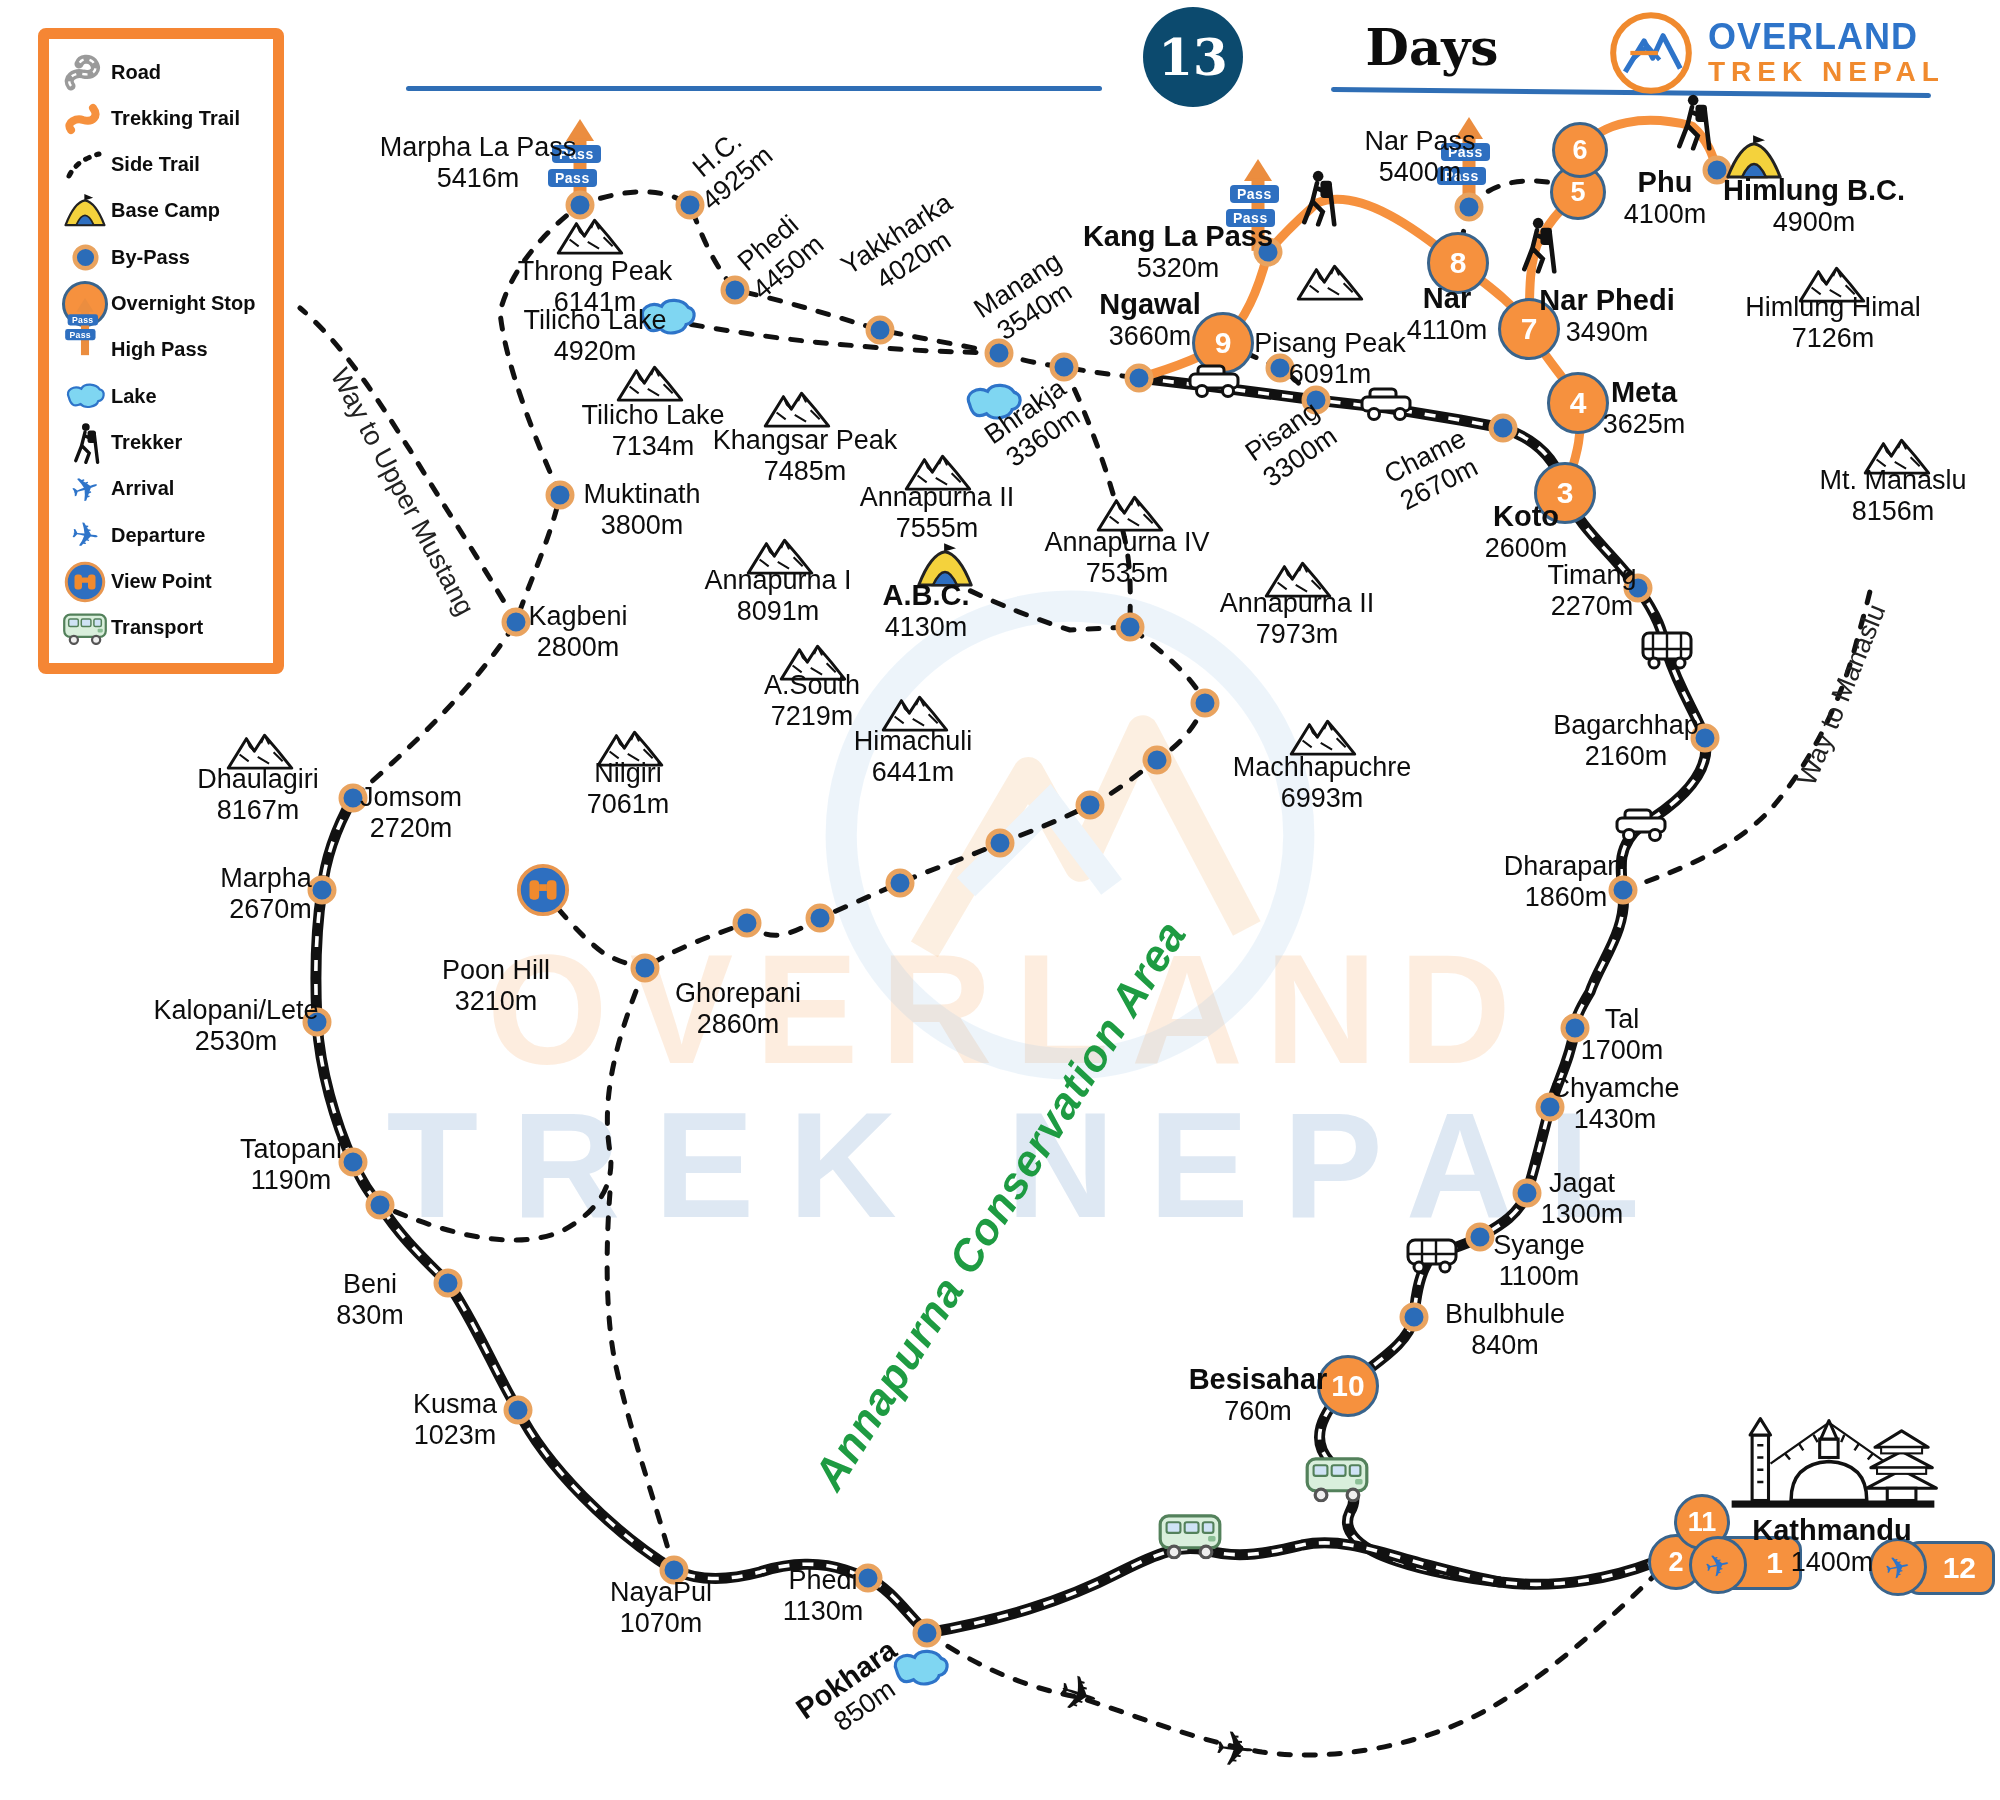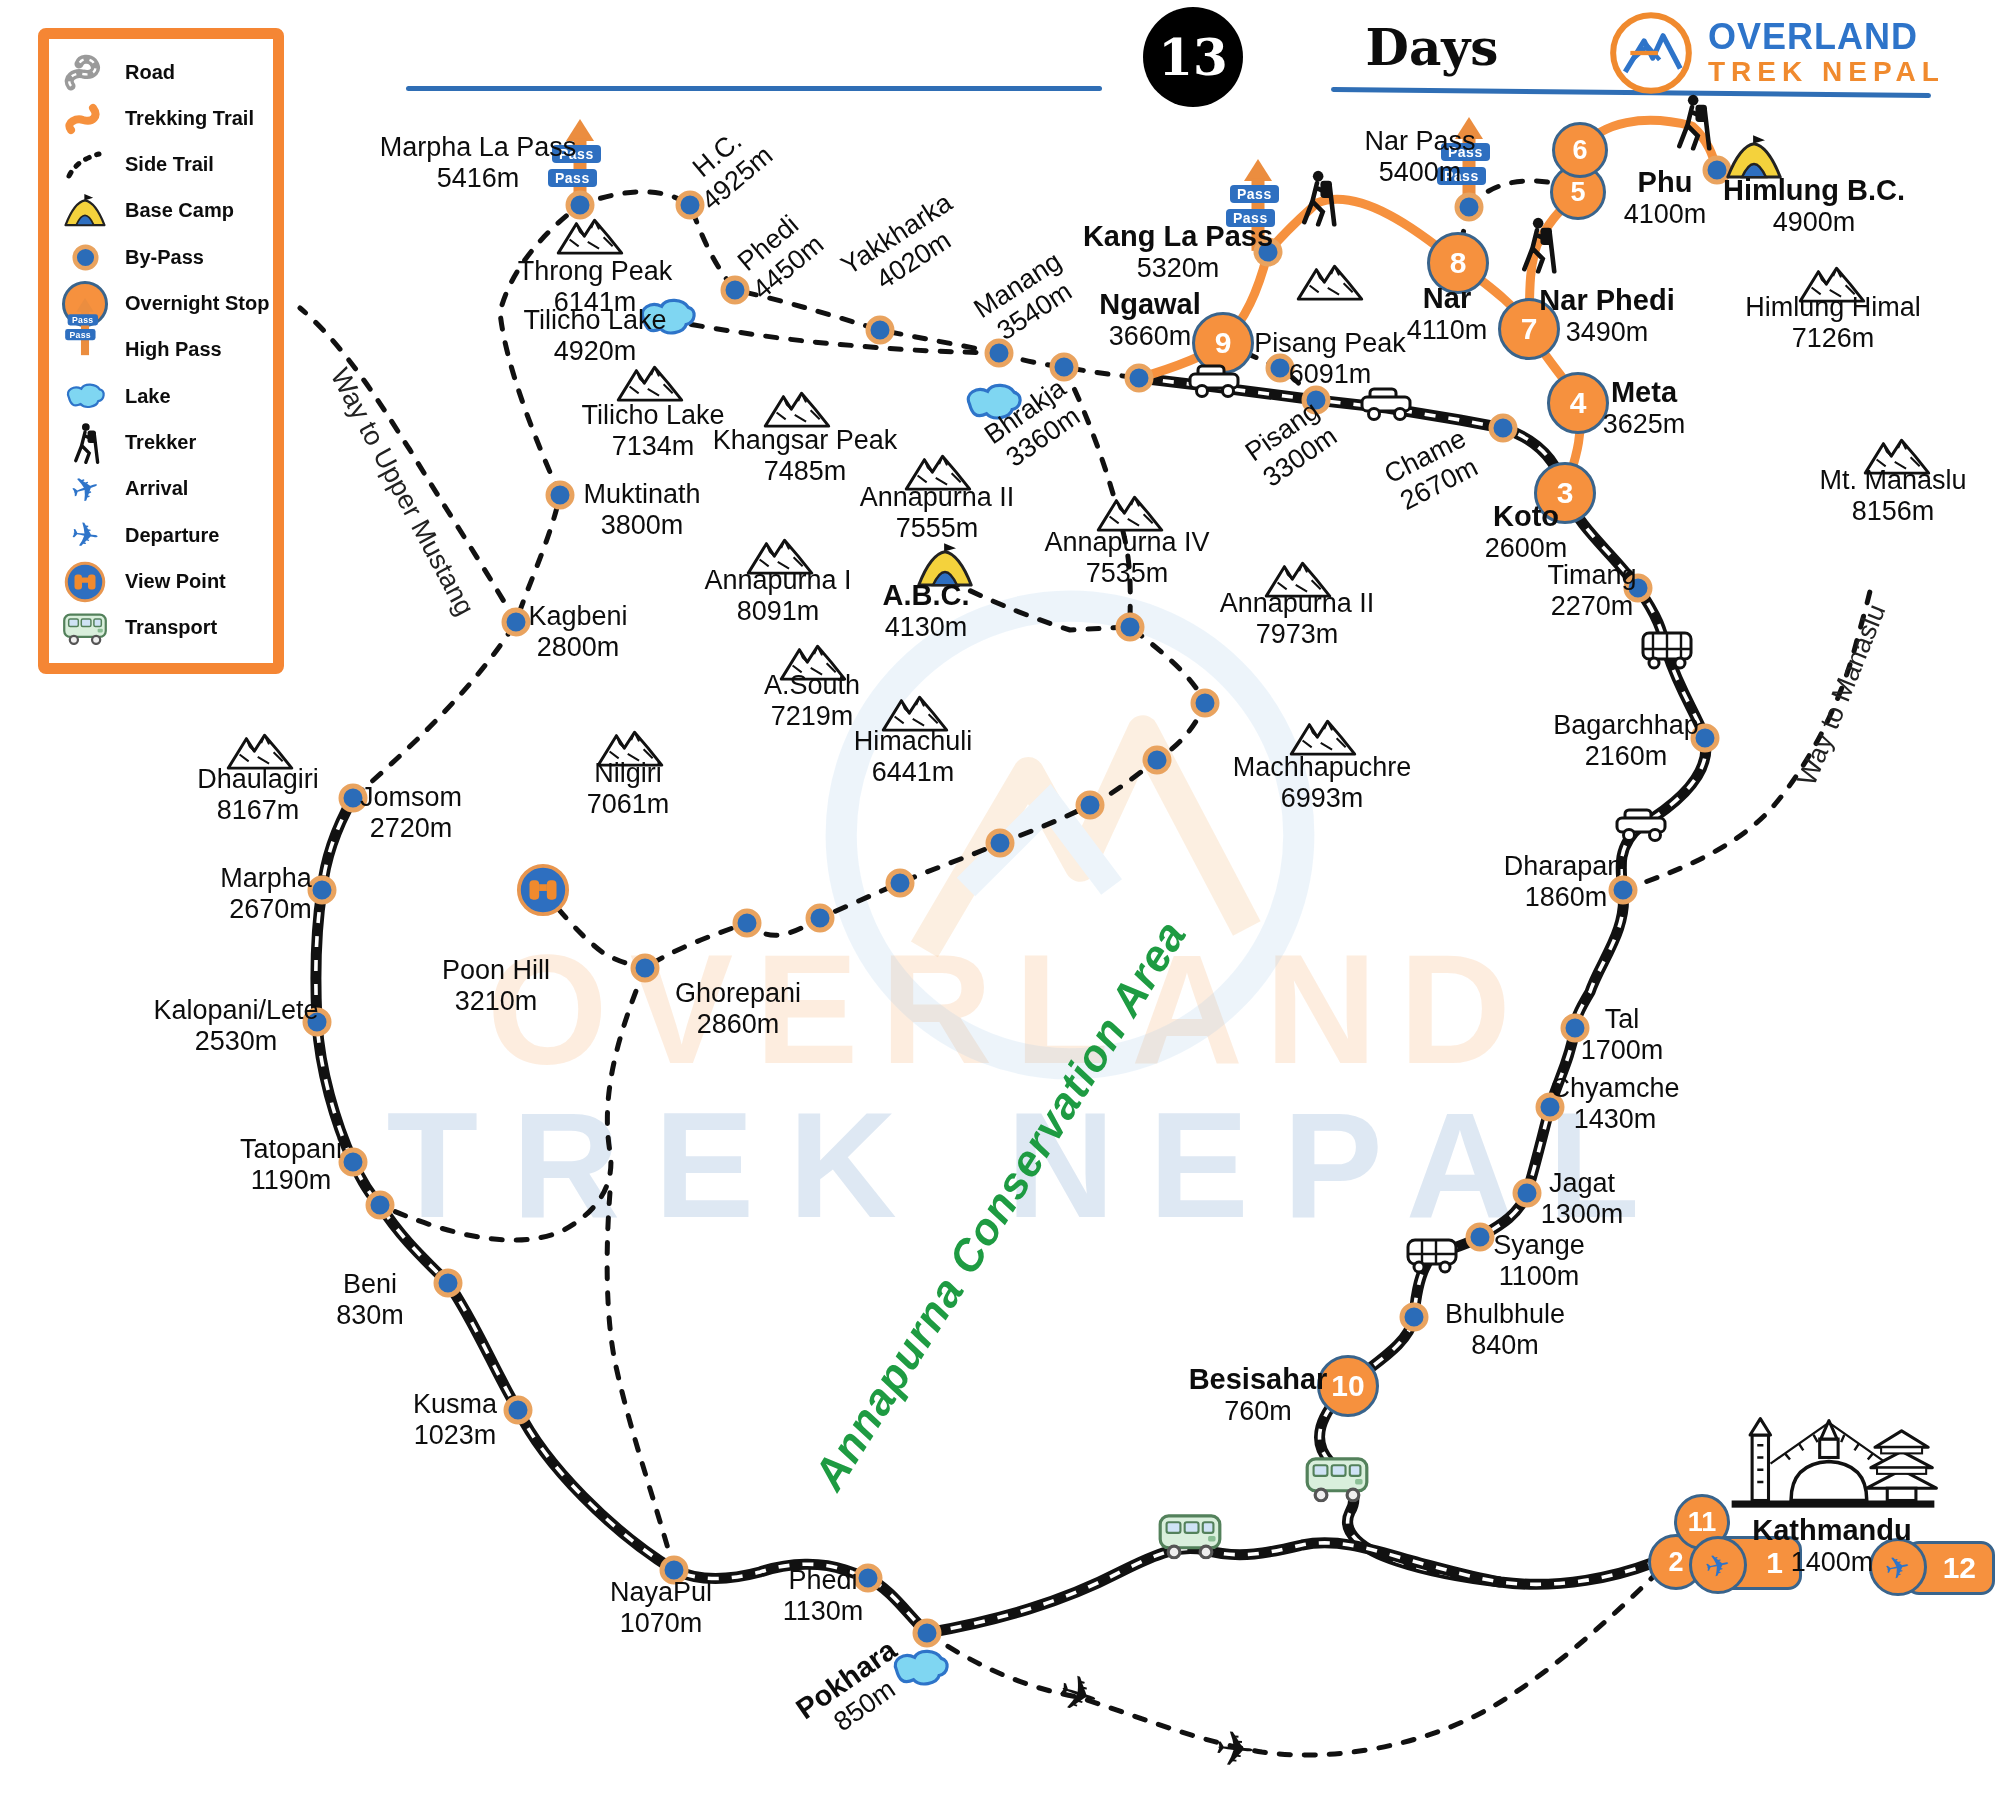--- a/index.html
+++ b/index.html
@@ -5,33 +5,33 @@
   html,body{margin:0;padding:0;background:#fff}
   #app{position:relative;width:2000px;height:1800px;background:#fff;overflow:hidden;
        font-family:"Liberation Sans",sans-serif;color:#0d0d0d}
   
   .page-title{position:absolute;left:760px;top:52px;transform:translate(-50%,-50%);
       font-family:"DejaVu Serif",serif;font-weight:700;font-size:54px;letter-spacing:1px;white-space:nowrap}
   .rule{position:absolute;height:5px;background:#2F6EB5;border-radius:3px}
   #rule-left{left:406px;top:86px;width:696px}
   #rule-right{left:1331px;top:90px;width:600px;transform:rotate(.6deg)}
   #days-circle{position:absolute;left:1193px;top:57px;width:100px;height:100px;border-radius:50%;
-      background:#000000;color:#fff;display:flex;align-items:center;justify-content:center;
+      background:#0c4a6e;color:#fff;display:flex;align-items:center;justify-content:center;
       transform:translate(-50%,-50%);font-family:"DejaVu Serif",serif;font-weight:700;font-size:50px}
   #days-word{position:absolute;left:1432px;top:47px;transform:translate(-50%,-50%);
       font-family:"DejaVu Serif",serif;font-weight:700;font-size:50px}
   #logo{position:absolute;left:1608px;top:10px;display:flex;align-items:center;gap:14px}
   #logo .lg-ic{width:86px;height:86px}
   #logo .l1{font-size:36px;font-weight:700;color:#2E74C9;letter-spacing:1px;line-height:1.05}
   #logo .l2{font-size:28px;font-weight:700;color:#F08A2E;letter-spacing:6px;line-height:1.15}
   
   #legend{position:absolute;left:38px;top:28px;width:246px;height:646px;background:#fff;
       border:11px solid #F58634;border-radius:8px;box-sizing:border-box;z-index:5;
       display:flex;flex-direction:column;justify-content:space-between;padding:12px 8px 14px 10px}
-  .lg-row{display:flex;align-items:center;gap:14px}
+  .lg-row{display:flex;align-items:center;}
   .lg-ic-box{width:52px;min-width:52px;height:42px;display:flex;align-items:center;justify-content:center}
   .lg-lab{font-size:20px;font-weight:700;white-space:nowrap}
   
   .wm{position:absolute;white-space:nowrap;font-weight:700;z-index:0;transform:translate(-50%,-50%)}
   #wm1{left:1010px;top:1010px;font-size:155px;letter-spacing:22px;color:rgba(245,145,59,.16)}
   #wm2{left:1030px;top:1165px;font-size:150px;letter-spacing:34px;color:rgba(47,110,181,.16)}
   #wm-logo{position:absolute;left:1070px;top:835px;width:520px;height:520px;z-index:0;
       transform:translate(-50%,-50%);opacity:.18}
   
   #trails{position:absolute;left:0;top:0;z-index:1}

